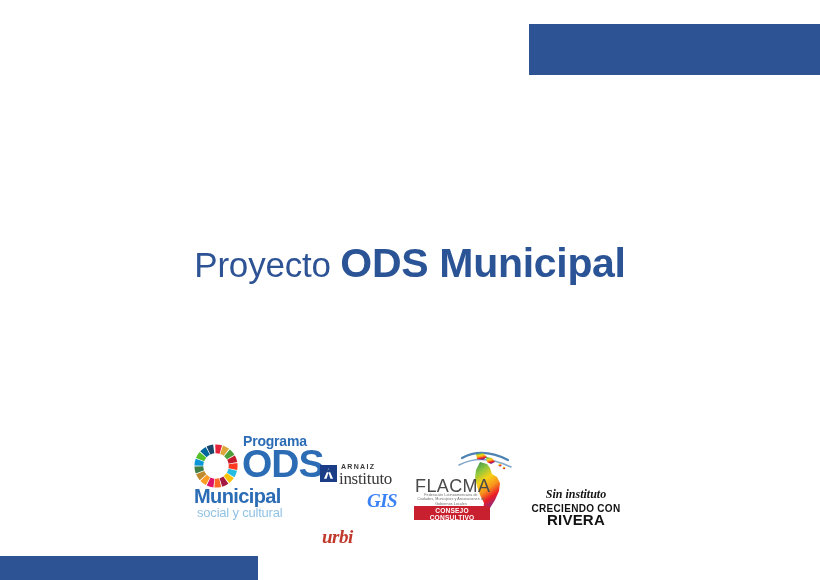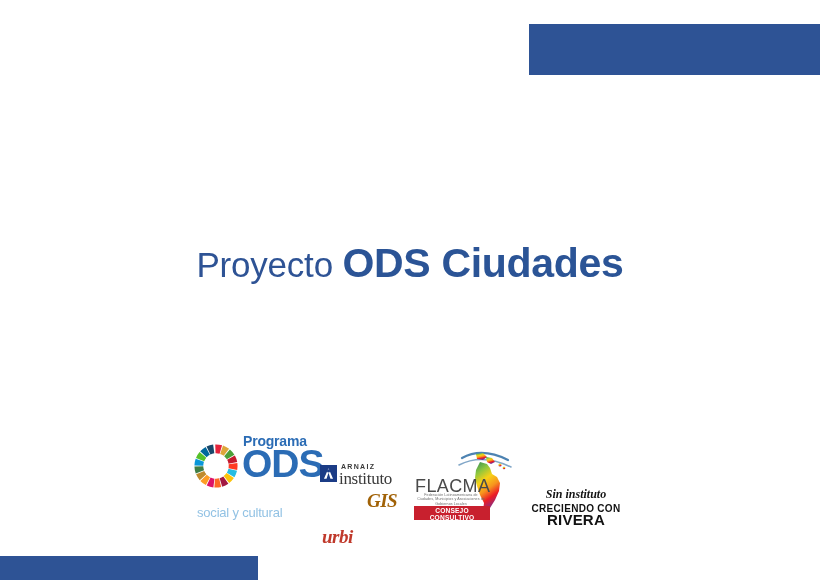--- a/index.html
+++ b/index.html
@@ -169,21 +169,21 @@
     letter-spacing: -0.5px;
     margin-top: 36px;
   }
   #gis-word {
     position: absolute;
     left: 49px;
     top: 28px;
     font-size: 19px;
     font-weight: 700;
     font-style: italic;
-    color: #a16207;
+    color: #3b82f6;
     font-family: "Liberation Serif", serif;
     letter-spacing: -0.5px;
   }
 
   
   #logo-flacma {
     width: 100px;
     height: 72px;
     position: relative;
   }
@@ -295,21 +295,21 @@
     letter-spacing: 0.2px;
   }
 </style>
 </head>
 <body>
 
 <div class="bar" id="bar-top-right"></div>
 <div class="bar" id="bar-bottom-left"></div>
 
 <div id="title-block">
-  <span id="title-light">Proyecto </span><span id="title-bold">ODS Ciudades</span>
+  <span id="title-light">Proyecto </span><span id="title-bold">ODS Municipal</span>
 </div>
 
 <div id="logo-strip">
 
   <div id="logo-ods">
     <svg id="ods-wheel" viewBox="0 0 100 100">
       <g fill="none" stroke-width="17" transform="translate(50,50)">
         <circle r="33" stroke="#E5243B" stroke-dasharray="10.6 196" transform="rotate(-92)"></circle>
         <circle r="33" stroke="#DDA63A" stroke-dasharray="10.6 196" transform="rotate(-71)"></circle>
         <circle r="33" stroke="#4C9F38" stroke-dasharray="10.6 196" transform="rotate(-50)"></circle>
@@ -324,20 +324,21 @@
         <circle r="33" stroke="#BF8B2E" stroke-dasharray="10.6 196" transform="rotate(139)"></circle>
         <circle r="33" stroke="#3F7E44" stroke-dasharray="10.6 196" transform="rotate(160)"></circle>
         <circle r="33" stroke="#0A97D9" stroke-dasharray="10.6 196" transform="rotate(181)"></circle>
         <circle r="33" stroke="#56C02B" stroke-dasharray="10.6 196" transform="rotate(202)"></circle>
         <circle r="33" stroke="#00689D" stroke-dasharray="10.6 196" transform="rotate(223)"></circle>
         <circle r="33" stroke="#19486A" stroke-dasharray="10.6 196" transform="rotate(244)"></circle>
       </g>
     </svg>
     <div id="ods-programa">Programa</div>
     <div id="ods-letters">ODS</div>
+    <div id="ods-municipal">Municipal</div>
     <div id="ods-tagline">social y cultural</div>
   </div>
 
   <div id="logo-arnaiz">
     <div id="arnaiz-mark">
       <svg width="13" height="13" viewBox="0 0 20 20">
         <path d="M10 2 L17 18 L13 18 L10 9 L7 18 L3 18 Z" fill="#ffffff"></path>
         <circle cx="10" cy="6" r="2.4" fill="#1B3C86"></circle>
       </svg>
     </div>

